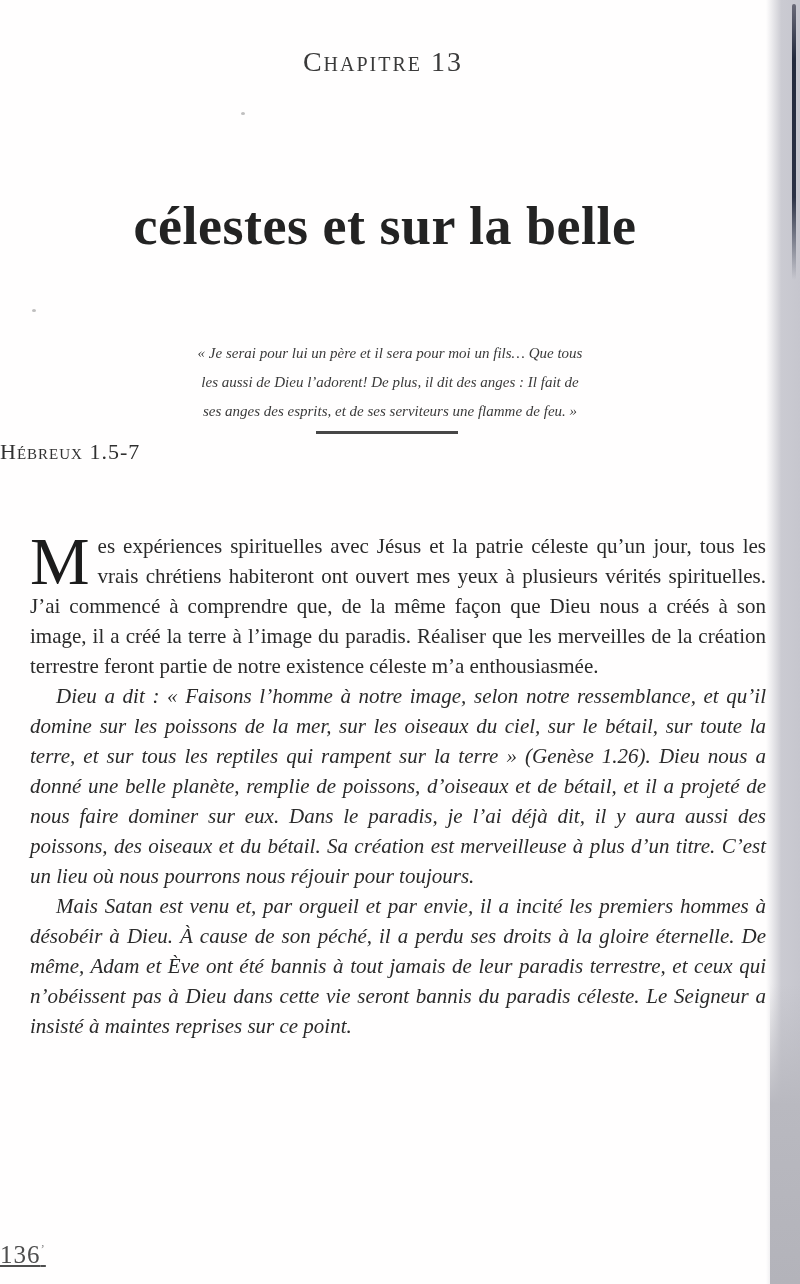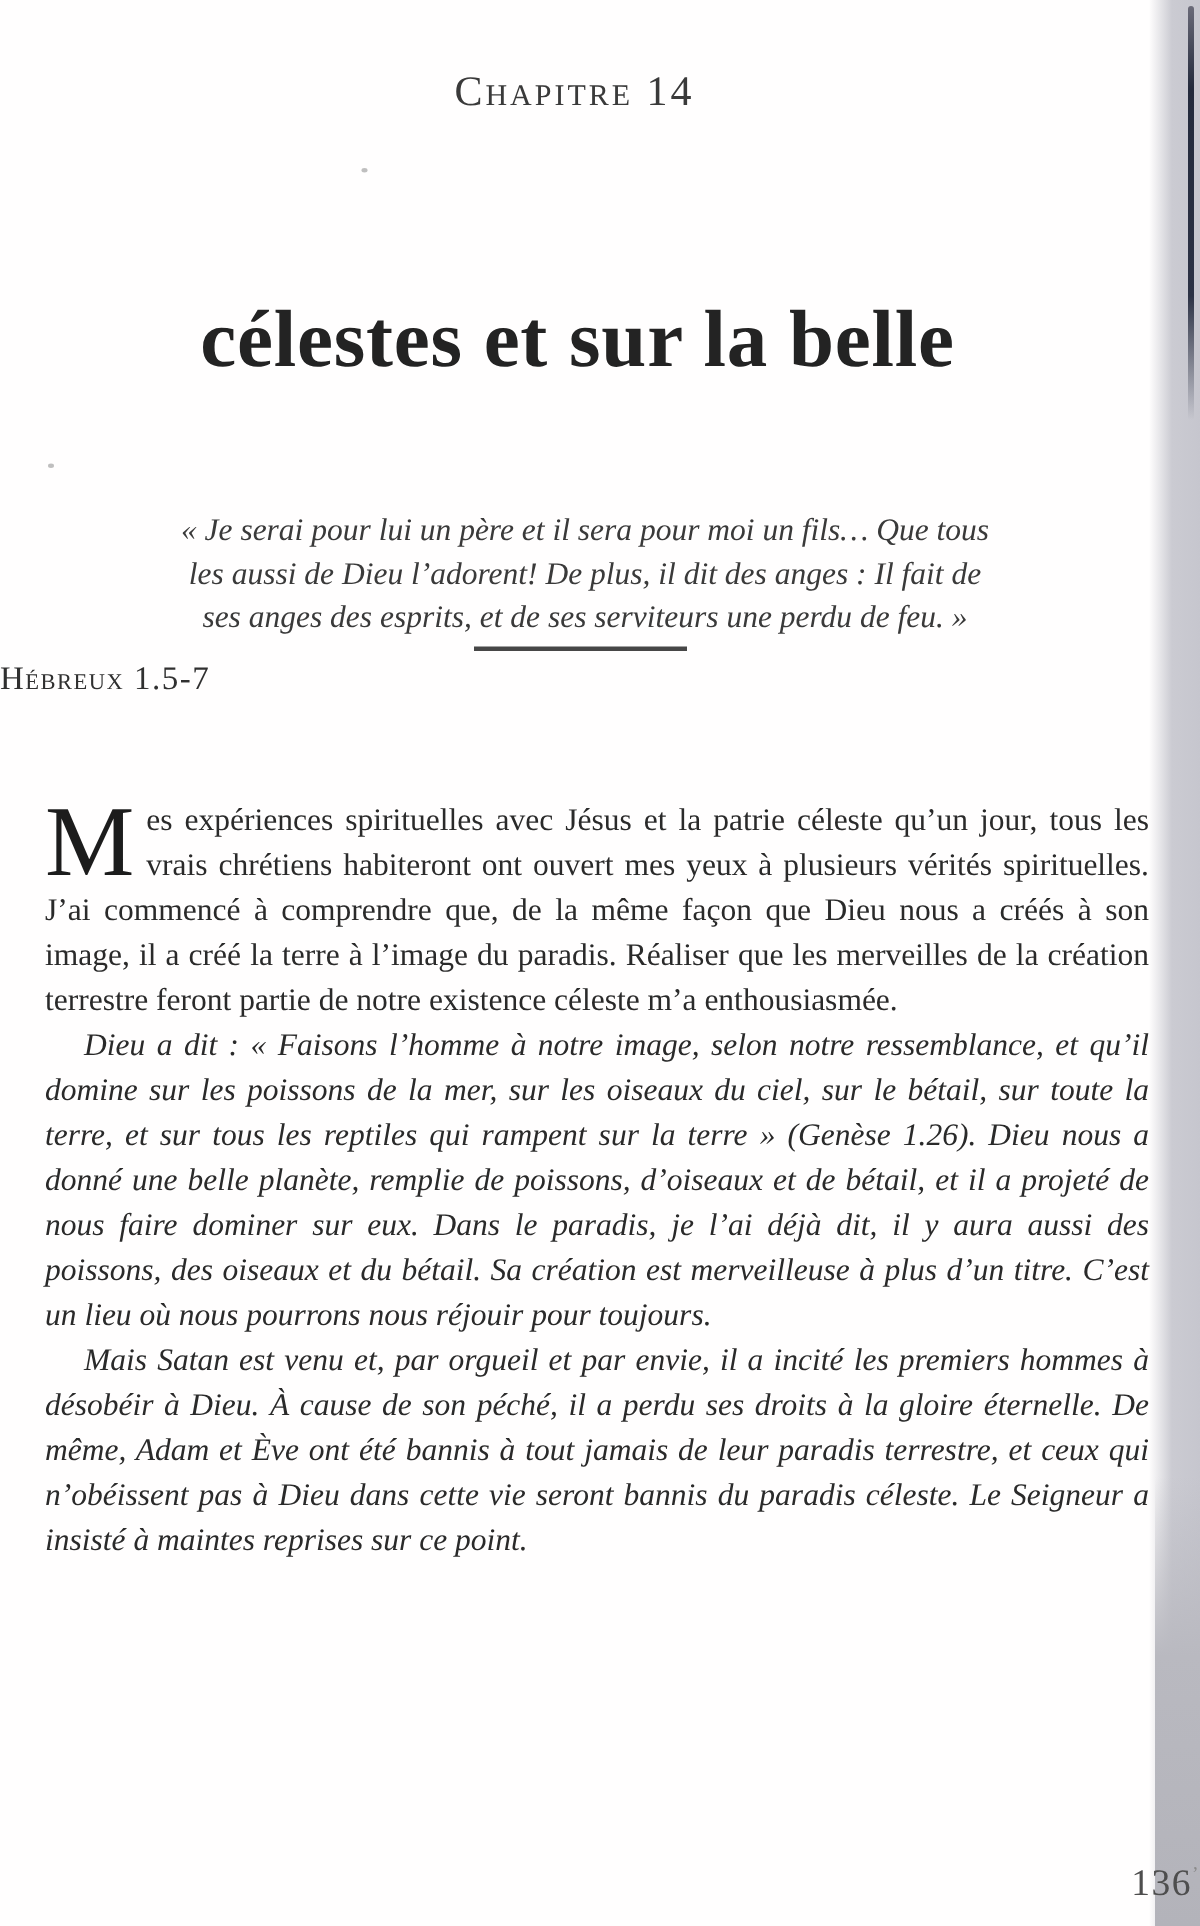--- a/index.html
+++ b/index.html
@@ -48,21 +48,21 @@
     line-height: 67px;
     font-weight: 700;
     letter-spacing: 0.5px;
     color: #232323;
   }
 
   .epigraph {
     position: absolute; top: 339px; left: 0; right: 20px;
     text-align: center;
     font-style: italic;
-    font-size: 21px;
+    font-size: 15px;
     line-height: 29px;
     color: #3a3a3a;
   }
 
   .attribution-block {
     position: absolute; top: 431px; left: 0; right: 26px;
     text-align: left;
   }
   .attribution-rule {
     width: 142px; height: 0;
@@ -90,55 +90,56 @@
     float: left;
     font-size: 67px;
     line-height: 54px;
     padding: 3px 8px 0 0;
     color: #1c1c1c;
     font-weight: 400;
   }
 
   .folio {
     position: absolute; top: 1241px; left: 0; right: 0;
-    text-align: right;
+    text-align: left;
     font-size: 25px;
     color: #4e4e4e;
     letter-spacing: 1px;
+    text-decoration: underline;
   }
   .folio-mark {
     font-size: 13px;
     color: #8a8a8a;
     vertical-align: 10px;
   }
 
   .speck { position: absolute; background: #8a8a8a; border-radius: 50%; opacity: 0.55; }
   .speck-1 { left: 241px; top: 112px; width: 4px; height: 3px; }
   .speck-2 { left: 32px;  top: 309px; width: 4px; height: 3px; }
 </style>
 </head>
 <body>
 
 <div class="page">
 
   <div class="right-gutter"></div>
   <div class="right-gutter-dark"></div>
   <div class="right-edge-line"></div>
 
-  <div class="chapter-label">Chapitre 14</div>
+  <div class="chapter-label">Chapitre 13</div>
 
   <h1 class="title">
     <br>
     <span>célestes et sur la belle</span>
   </h1>
 
   <div class="epigraph">
     <div>« Je serai pour lui un père et il sera pour moi un fils… Que tous</div>
     <div>les aussi de Dieu l’adorent! De plus, il dit des anges : Il fait de</div>
-    <div>ses anges des esprits, et de ses serviteurs une perdu de feu. »</div>
+    <div>ses anges des esprits, et de ses serviteurs une flamme de feu. »</div>
   </div>
 
   <div class="attribution-block">
     <div class="attribution-rule"></div>
     <div class="attribution">Hébreux 1.5-7</div>
   </div>
 
   <div class="body-text">
     <p><span class="dropcap">M</span><span>es expériences spirituelles avec Jésus et la patrie céleste qu’un jour, tous les vrais chrétiens habiteront ont ouvert mes yeux à plusieurs vérités spirituelles. J’ai commencé à comprendre que, de la même façon que Dieu nous a créés à son image, il a créé la terre à l’image du paradis. Réaliser que les merveilles de la création terrestre feront partie de notre existence céleste m’a enthousiasmée.</span></p>
     <p class="indented">Dieu a dit : « Faisons l’homme à notre image, selon notre ressemblance, et qu’il domine sur les poissons de la mer, sur les oiseaux du ciel, sur le bétail, sur toute la terre, et sur tous les reptiles qui rampent sur la terre » (Genèse 1.26). Dieu nous a donné une belle planète, remplie de poissons, d’oiseaux et de bétail, et il a projeté de nous faire dominer sur eux. Dans le paradis, je l’ai déjà dit, il y aura aussi des poissons, des oiseaux et du bétail. Sa création est merveilleuse à plus d’un titre. C’est un lieu où nous pourrons nous réjouir pour toujours.</p>

